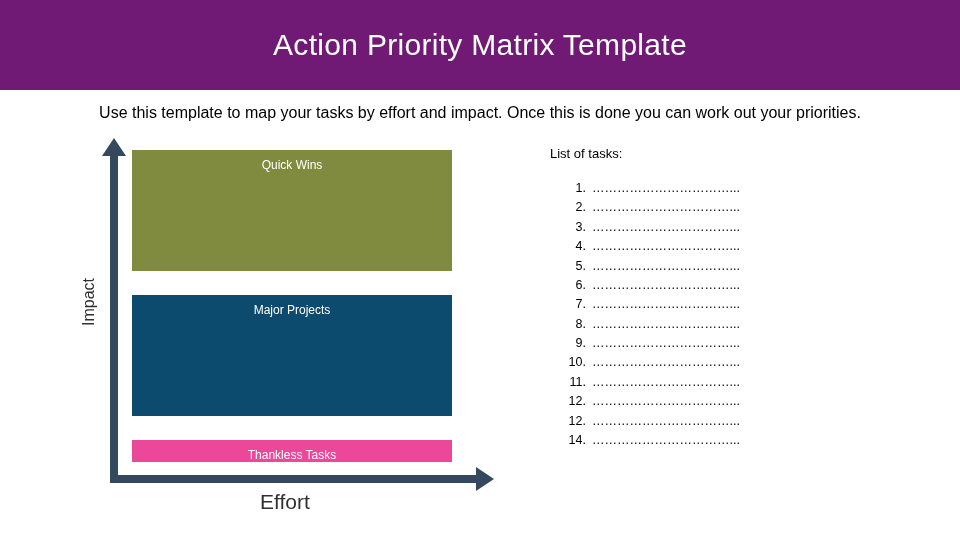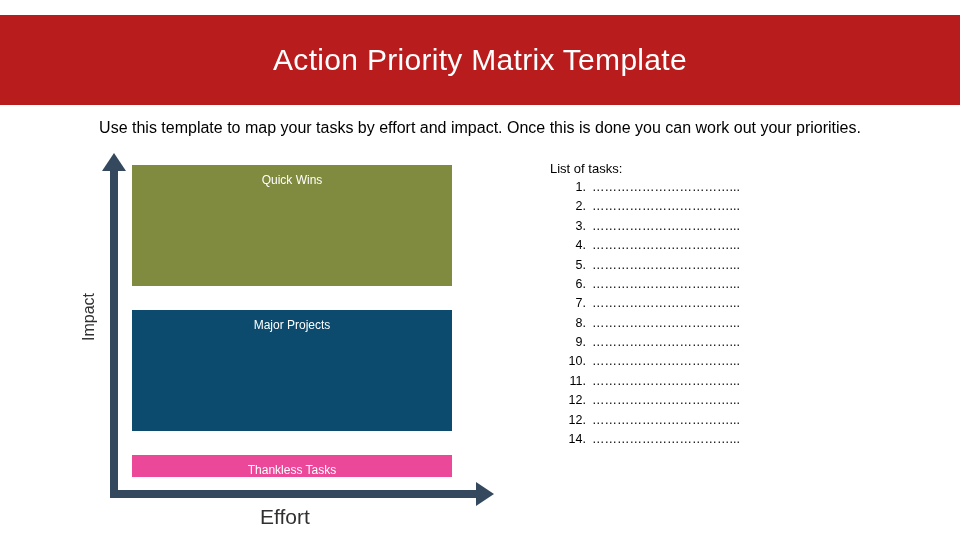--- a/index.html
+++ b/index.html
@@ -7,25 +7,24 @@
     width: 960px;
     height: 540px;
     font-family: Arial, Helvetica, sans-serif;
     background: #ffffff;
     overflow: hidden;
     position: relative;
   }
   .header {
     width: 100%;
     height: 90px;
-    background: #b91c1c;
+    background: #701a75;
     display: flex;
     align-items: center;
     justify-content: center;
-    margin-top: 15px;
   }
   .header h1 {
     color: #ffffff;
     font-weight: 400;
     font-size: 30px;
     letter-spacing: 0.3px;
   }
   .subtitle {
     text-align: center;
     font-size: 16px;
@@ -120,21 +119,21 @@
   .q-br { background: #ec4899; }
   
   .tasklist {
     margin-left: 70px;
     margin-top: 4px;
     font-size: 12.5px;
     color: #000;
   }
   .tasklist .heading {
     font-size: 13px;
-    margin-bottom: 2px;
+    margin-bottom: 18px;
   }
   .tasklist ol {
     list-style: none;
     padding-left: 14px;
   }
   .tasklist li {
     line-height: 1.55;
     white-space: nowrap;
   }
   .tasklist li .num {

